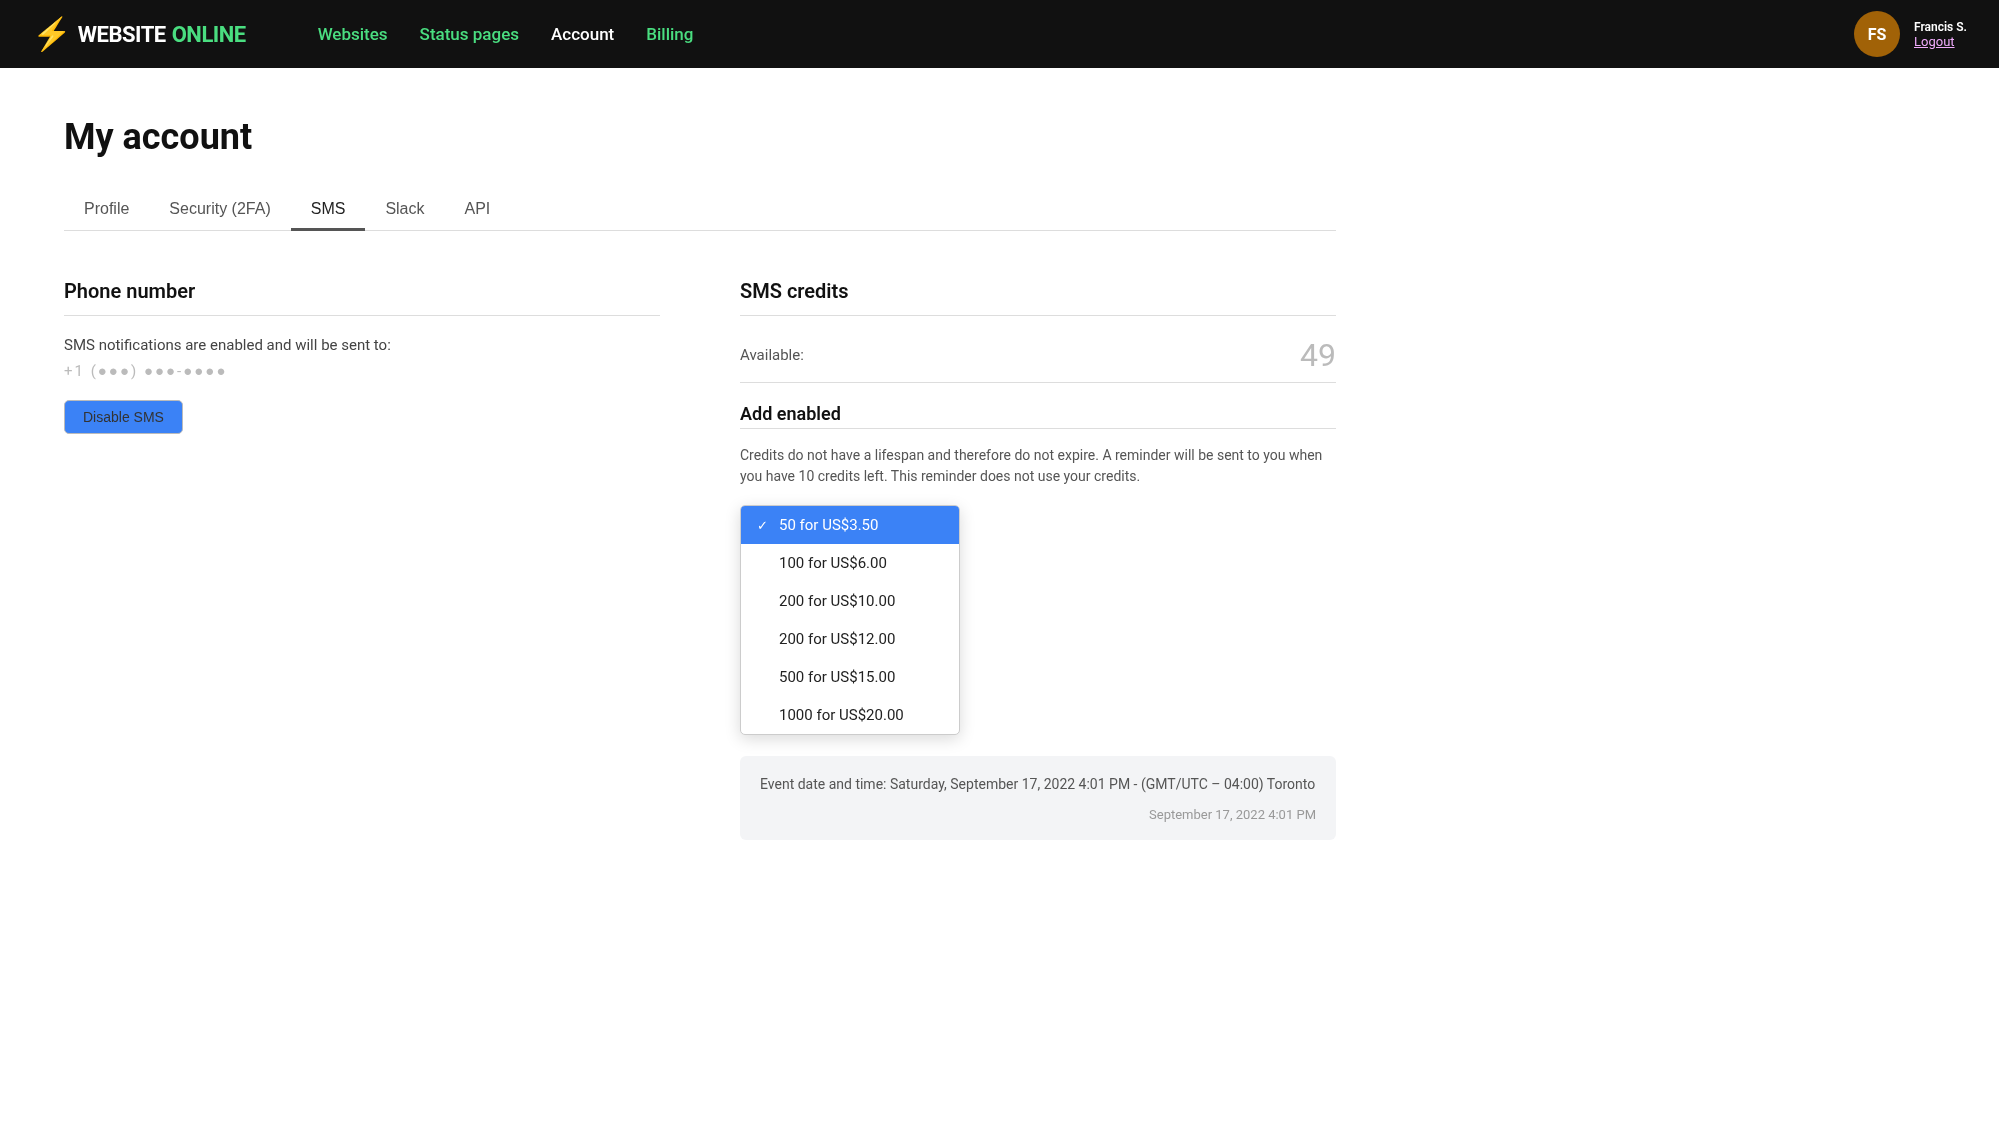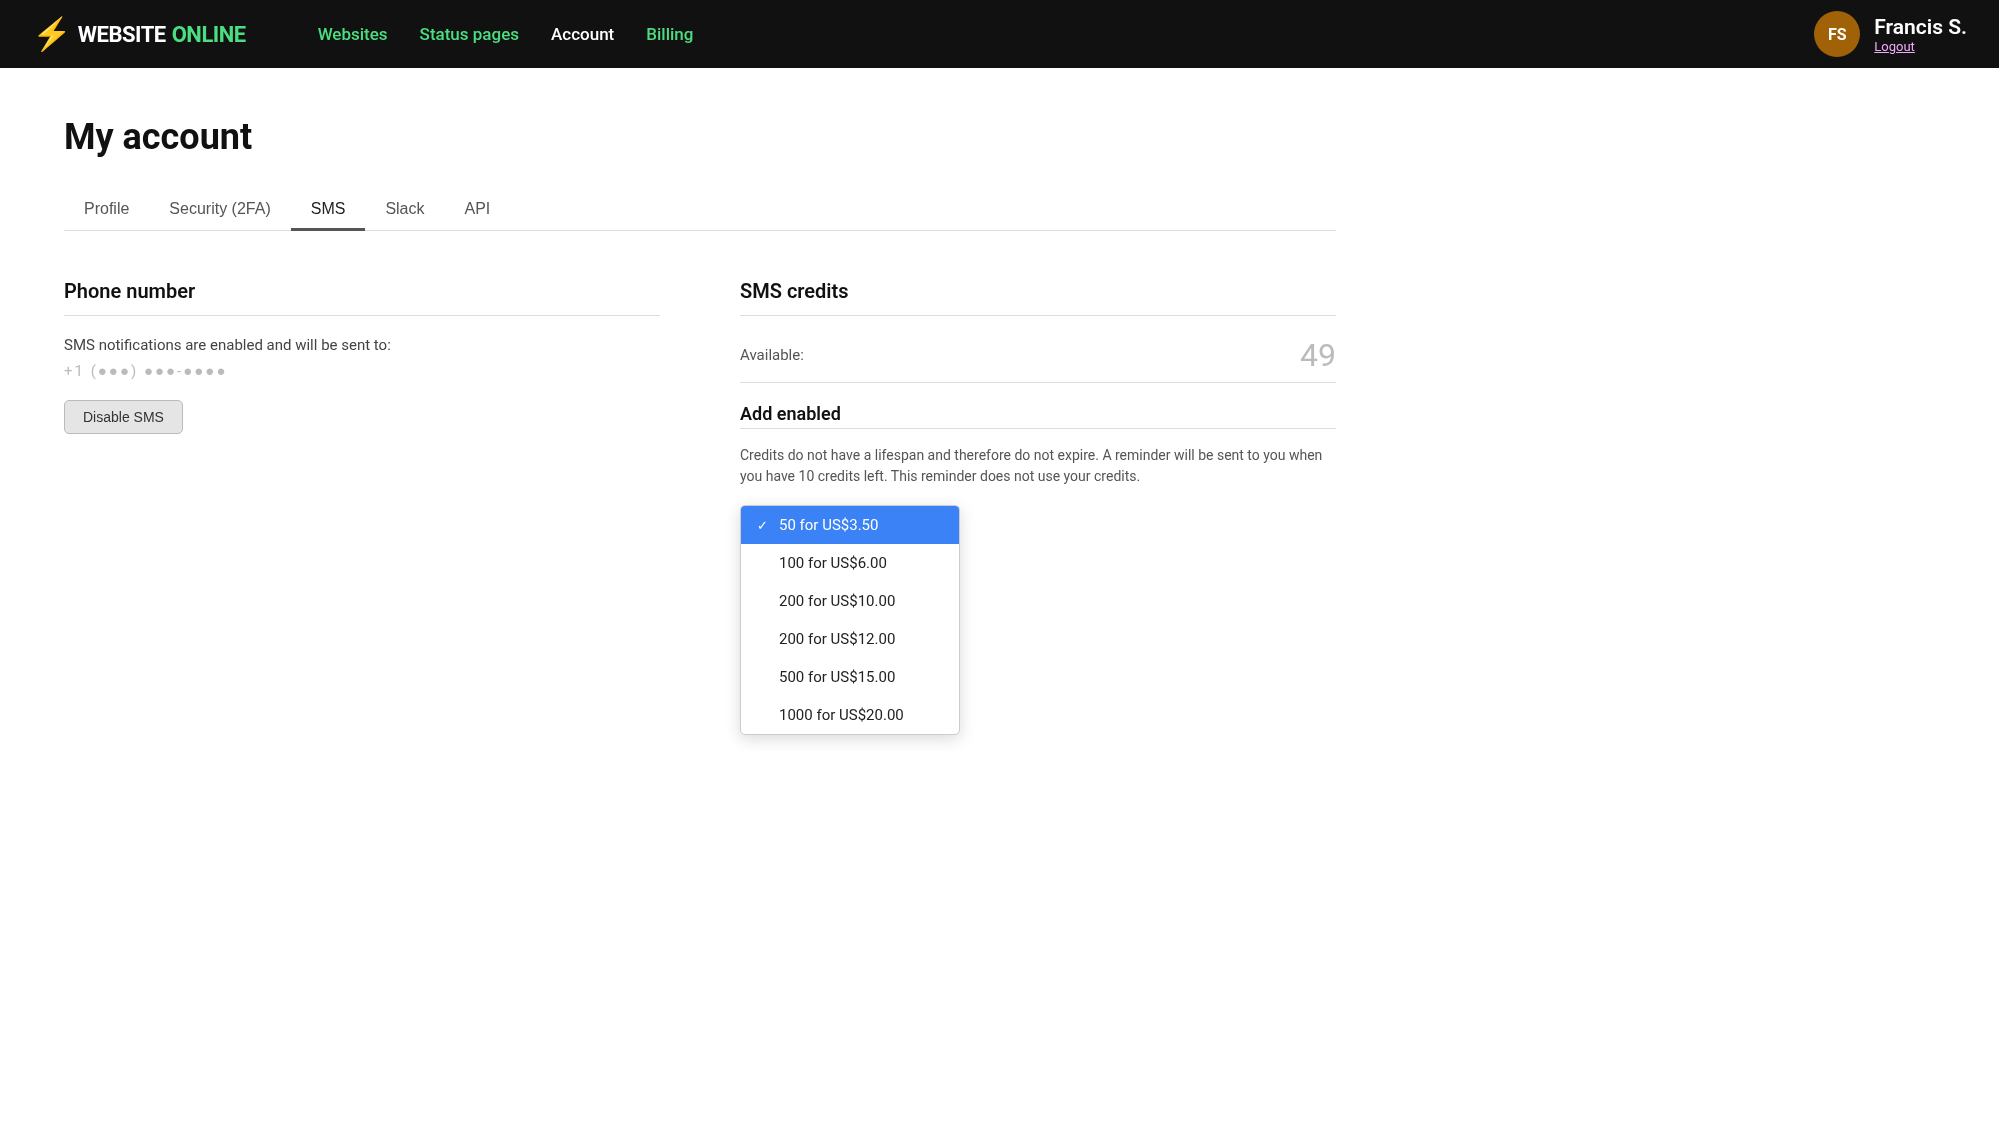--- a/index.html
+++ b/index.html
@@ -44,21 +44,21 @@
       gap: 14px;
     }
     .avatar {
       width: 46px; height: 46px;
       border-radius: 50%;
       background: #a16207;
       display: flex; align-items: center; justify-content: center;
       color: #fff; font-weight: 700; font-size: 16px;
     }
     .user-info { display: flex; flex-direction: column; }
-    .user-name { color: #fff; font-size: 21px; font-weight: 600; }
+    .user-name { color: #fff; font-size: 12px; font-weight: 600; }
     .logout-link { color: #f0abfc; font-size: 13px; text-decoration: underline; cursor: pointer; }
 
     
     .page { padding: 48px 64px; max-width: 1400px; }
     .page-title { font-size: 36px; font-weight: 700; color: #111; margin-bottom: 32px; }
 
     
     .tabs { display: flex; border-bottom: 1px solid #ddd; margin-bottom: 48px; }
     .tab {
       padding: 10px 20px;
@@ -88,21 +88,21 @@
     .sms-note { font-size: 15px; color: #444; margin-bottom: 8px; }
     .phone-blur {
       font-size: 15px; color: #bbb;
       letter-spacing: 2px;
       margin-bottom: 20px;
       user-select: none;
     }
     .btn-disable {
       padding: 8px 18px;
       border: 1px solid #bbb;
-      background: #e5e5e5;
+      background: #3b82f6;
       color: #333;
       border-radius: 5px;
       font-size: 14px;
       cursor: pointer;
     }
 
     
     .available-row {
       display: flex;
       justify-content: space-between;
@@ -259,15 +259,19 @@
               <span class="check-mark"></span>
               <span>1000 for US$20.00</span>
             </div>
           </div>
         </div>
         <button class="btn-buy" style="margin-top: 2px;">Buy</button>
       </div>
 
       <div style="height: 180px;"></div>
 
+      <div class="event-box">
+        <p class="event-text">Event date and time: Saturday, September 17, 2022 4:01 PM - (GMT/UTC – 04:00) Toronto</p>
+        <p class="event-timestamp">September 17, 2022 4:01 PM</p>
+      </div>
     </div>
   </div>
 </div>
 
 </body></html>

